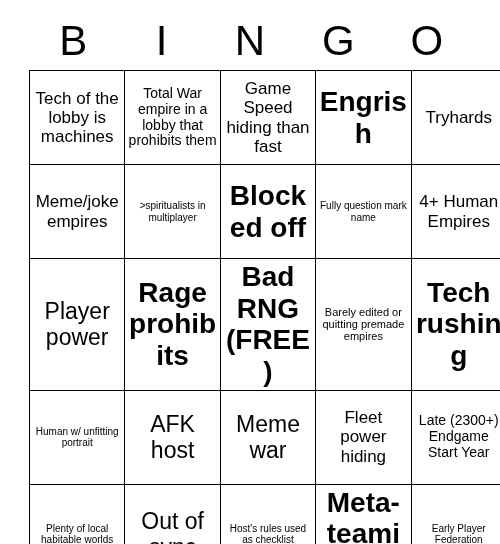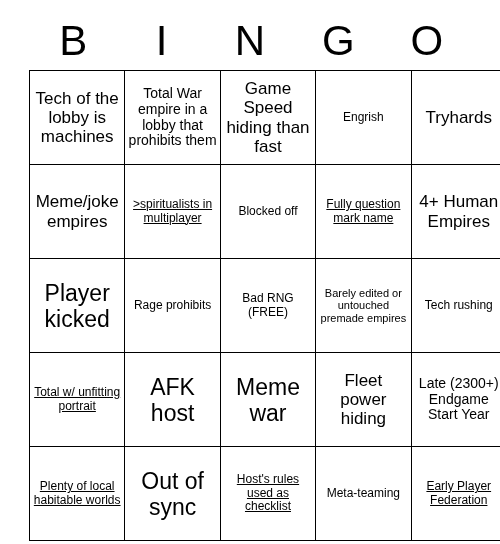--- a/index.html
+++ b/index.html
@@ -48,23 +48,23 @@
     text-align: center;
     vertical-align: middle;
     padding: 2px 3px;
     line-height: 1.13;
     color: #000000;
     word-wrap: break-word;
     overflow-wrap: break-word;
     hyphens: none;
   }
   .fs-xl { font-size: 23px; }
-  .fs-lg { font-size: 12px; }
+  .fs-lg { font-size: 28px; font-weight: bold; }
   .fs-md { font-size: 17px; }
-  .fs-sm { font-size: 12px; text-decoration: underline; }
+  .fs-sm { font-size: 10px; }
   .fs-xs { font-size: 14px; }
   .fs-xxs { font-size: 11px; }
 </style>
 </head>
 <body>
 
 <div id="card">
 
   <div id="header-row">
     <div class="header-letter">B</div>
@@ -84,28 +84,28 @@
         <td class="fs-md">Tryhards</td>
       </tr>
       <tr>
         <td class="fs-md">Meme/joke empires</td>
         <td class="fs-sm">&gt;spiritualists in multiplayer</td>
         <td class="fs-lg">Blocked off</td>
         <td class="fs-sm">Fully question mark name</td>
         <td class="fs-md">4+ Human Empires</td>
       </tr>
       <tr>
-        <td class="fs-xl">Player kicked</td>
+        <td class="fs-xl">Player power</td>
         <td class="fs-lg">Rage prohibits</td>
         <td class="fs-lg">Bad RNG (FREE)</td>
-        <td class="fs-xxs">Barely edited or untouched premade empires</td>
+        <td class="fs-xxs">Barely edited or quitting premade empires</td>
         <td class="fs-lg">Tech rushing</td>
       </tr>
       <tr>
-        <td class="fs-sm">Total w/ unfitting portrait</td>
+        <td class="fs-sm">Human w/ unfitting portrait</td>
         <td class="fs-xl">AFK host</td>
         <td class="fs-xl">Meme war</td>
         <td class="fs-md">Fleet power hiding</td>
         <td class="fs-xs">Late (2300+) Endgame Start Year</td>
       </tr>
       <tr>
         <td class="fs-sm">Plenty of local habitable worlds</td>
         <td class="fs-xl">Out of sync</td>
         <td class="fs-sm">Host's rules used as checklist</td>
         <td class="fs-lg">Meta-teaming</td>

